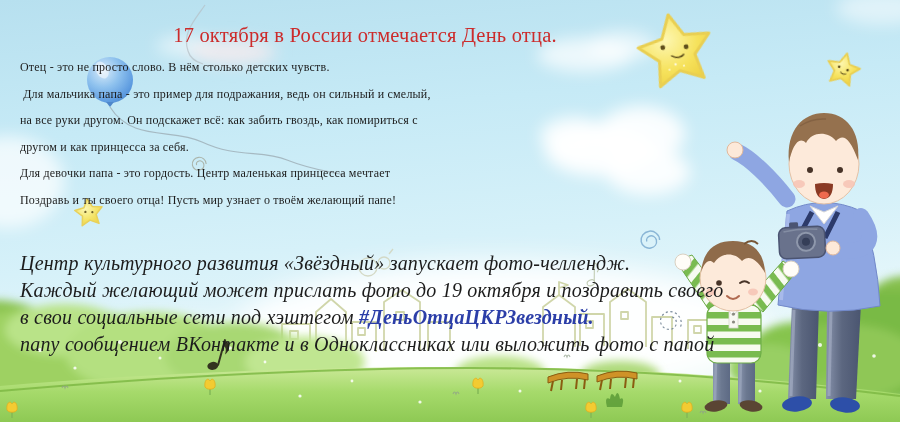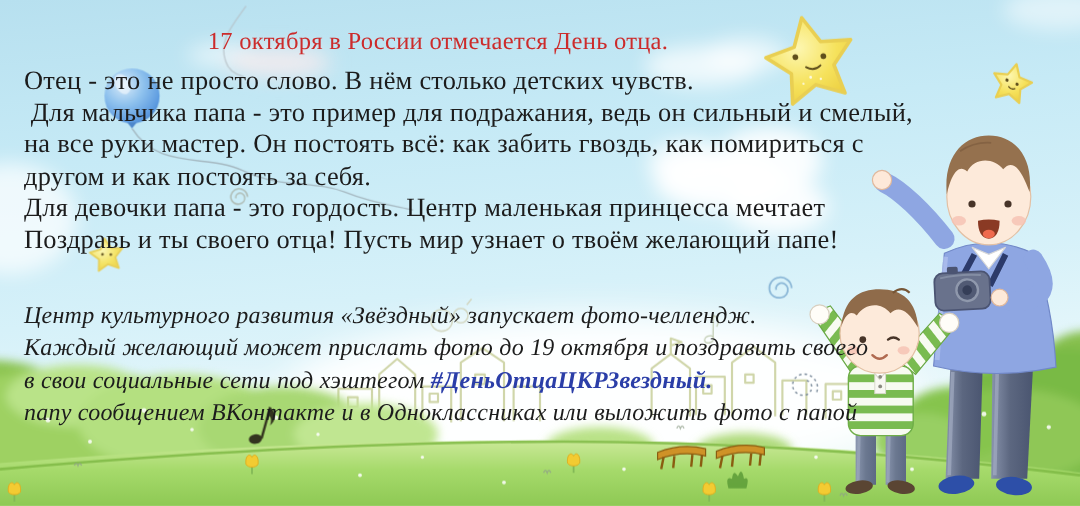--- a/index.html
+++ b/index.html
@@ -8,21 +8,21 @@
     font-family:"Liberation Serif","DejaVu Serif",serif;
     background:linear-gradient(175deg,#b7e0ef 0%,#c6eaf6 28%,#d6f1f9 55%,#e9f8fb 78%,#f1fbf2 100%);
   }
   .scene{position:absolute;left:0;top:0;z-index:1;}
   .text-layer{position:absolute;left:0;top:0;width:900px;height:378px;z-index:5;pointer-events:none;padding-left:24px;}
   .title{
     position:absolute;left:20px;top:24px;width:690px;text-align:center;
     font-size:20.5px;color:#cc2b2b;white-space:pre;letter-spacing:.2px;
   }
   .body-block{position:absolute;left:20px;top:54px;width:720px;}
-  .body-block .ln{font-size:22px;line-height:26.5px;color:#1c1c1c;white-space:pre;letter-spacing:.2px;}
+  .body-block .ln{font-size:12px;line-height:26.5px;color:#1c1c1c;white-space:pre;letter-spacing:.2px;}
   .ann-block{position:absolute;left:20px;top:250px;width:720px;}
   .ann-block .ln{font-size:20px;line-height:27px;color:#1c1c1c;white-space:pre;letter-spacing:.2px;font-style:italic;}
   .hashtag{font-weight:bold;color:#2b3ea8;}
 </style>
 </head>
 <body>
 
 <div class="stage">
 
   <svg class="scene" width="900" height="422" viewBox="0 0 900 422" aria-hidden="true">
@@ -307,22 +307,22 @@
       <path d="M727,296 Q733,302 739,296" stroke="#b06a50" stroke-width="2" fill="none" stroke-linecap="round"></path>
     </g>
   </svg>
 
   <div class="text-layer">
     <div class="title">17 октября в России отмечается День отца.</div>
 
     <div class="body-block">
       <div class="ln">Отец - это не просто слово. В нём столько детских чувств.</div>
       <div class="ln"> Для мальчика папа - это пример для подражания, ведь он сильный и смелый,</div>
-      <div class="ln">на все руки мастер. Он постоять всё: как забить гвоздь, как помириться с</div>
-      <div class="ln">другом и как постоять за себя.</div>
+      <div class="ln">на все руки другом. Он подскажет всё: как забить гвоздь, как помириться с</div>
+      <div class="ln">другом и как принцесса за себя.</div>
       <div class="ln">Для девочки папа - это гордость. Центр маленькая принцесса мечтает</div>
       <div class="ln">Поздравь и ты своего отца! Пусть мир узнает о твоём желающий папе!</div>
     </div>
 
     <div class="ann-block">
       <div class="ln">Центр культурного развития «Звёздный» запускает фото-челлендж.</div>
       <div class="ln">Каждый желающий может прислать фото до 19 октября и поздравить своего</div>
       <div class="ln"><span>в свои социальные сети под хэштегом </span><span class="hashtag">#ДеньОтцаЦКРЗвездный.</span></div>
       <div class="ln">папу сообщением ВКонтакте и в Одноклассниках или выложить фото с папой</div>
     </div>

